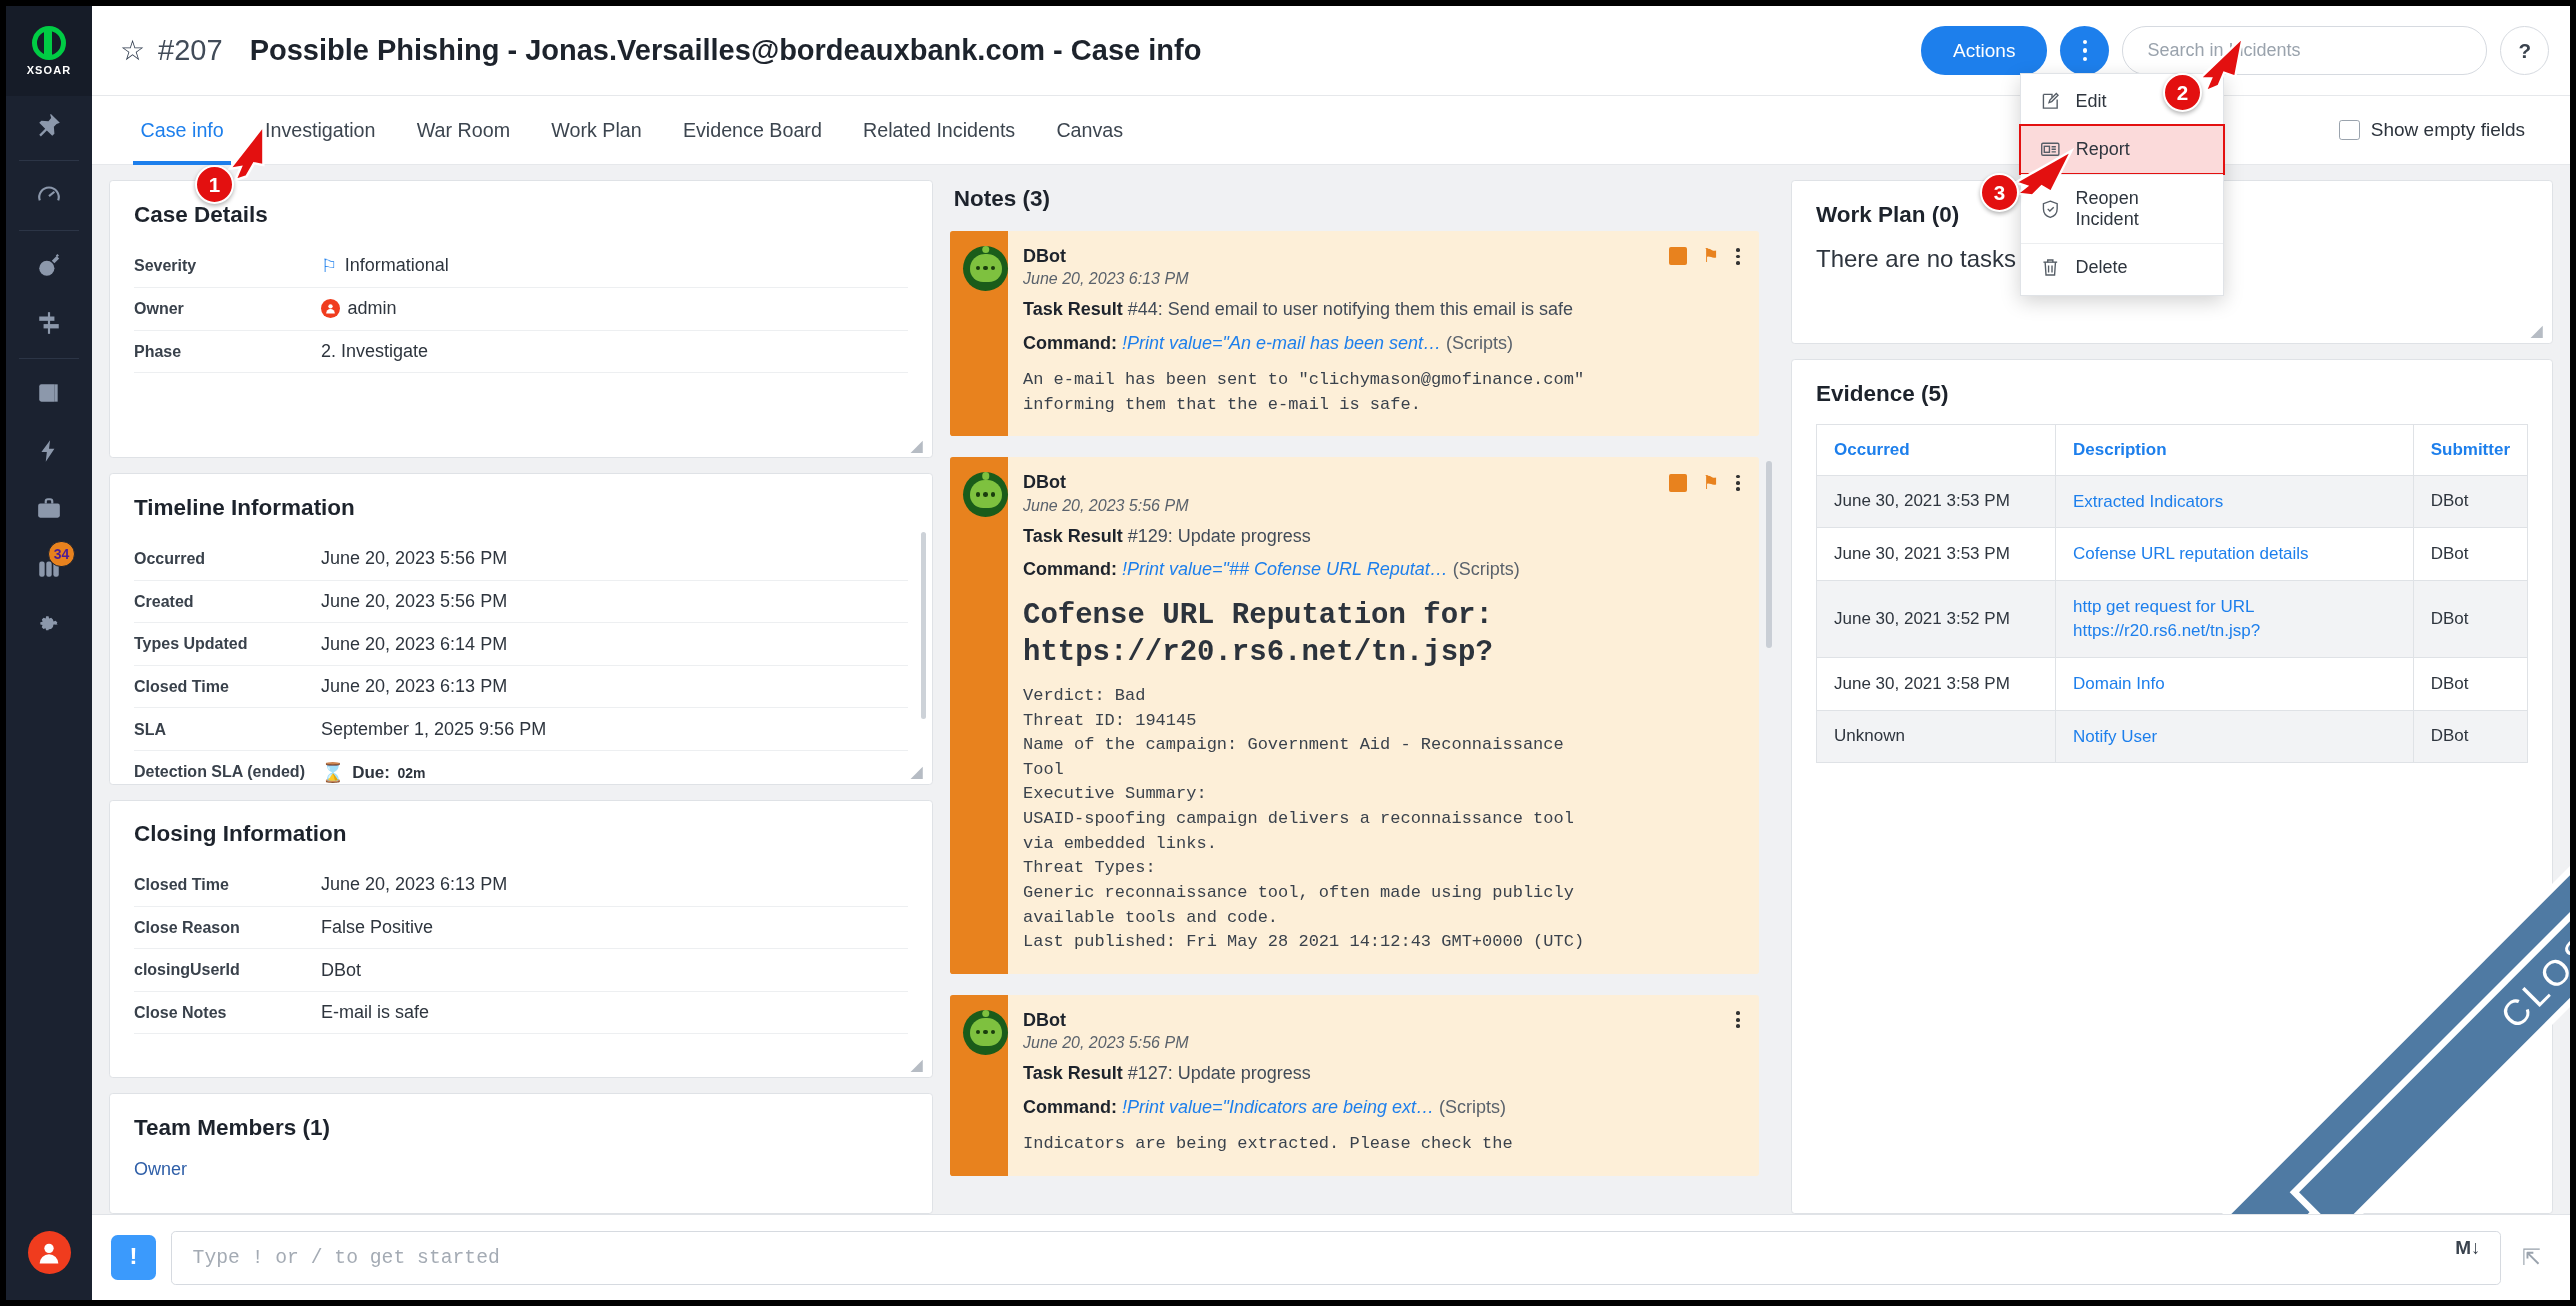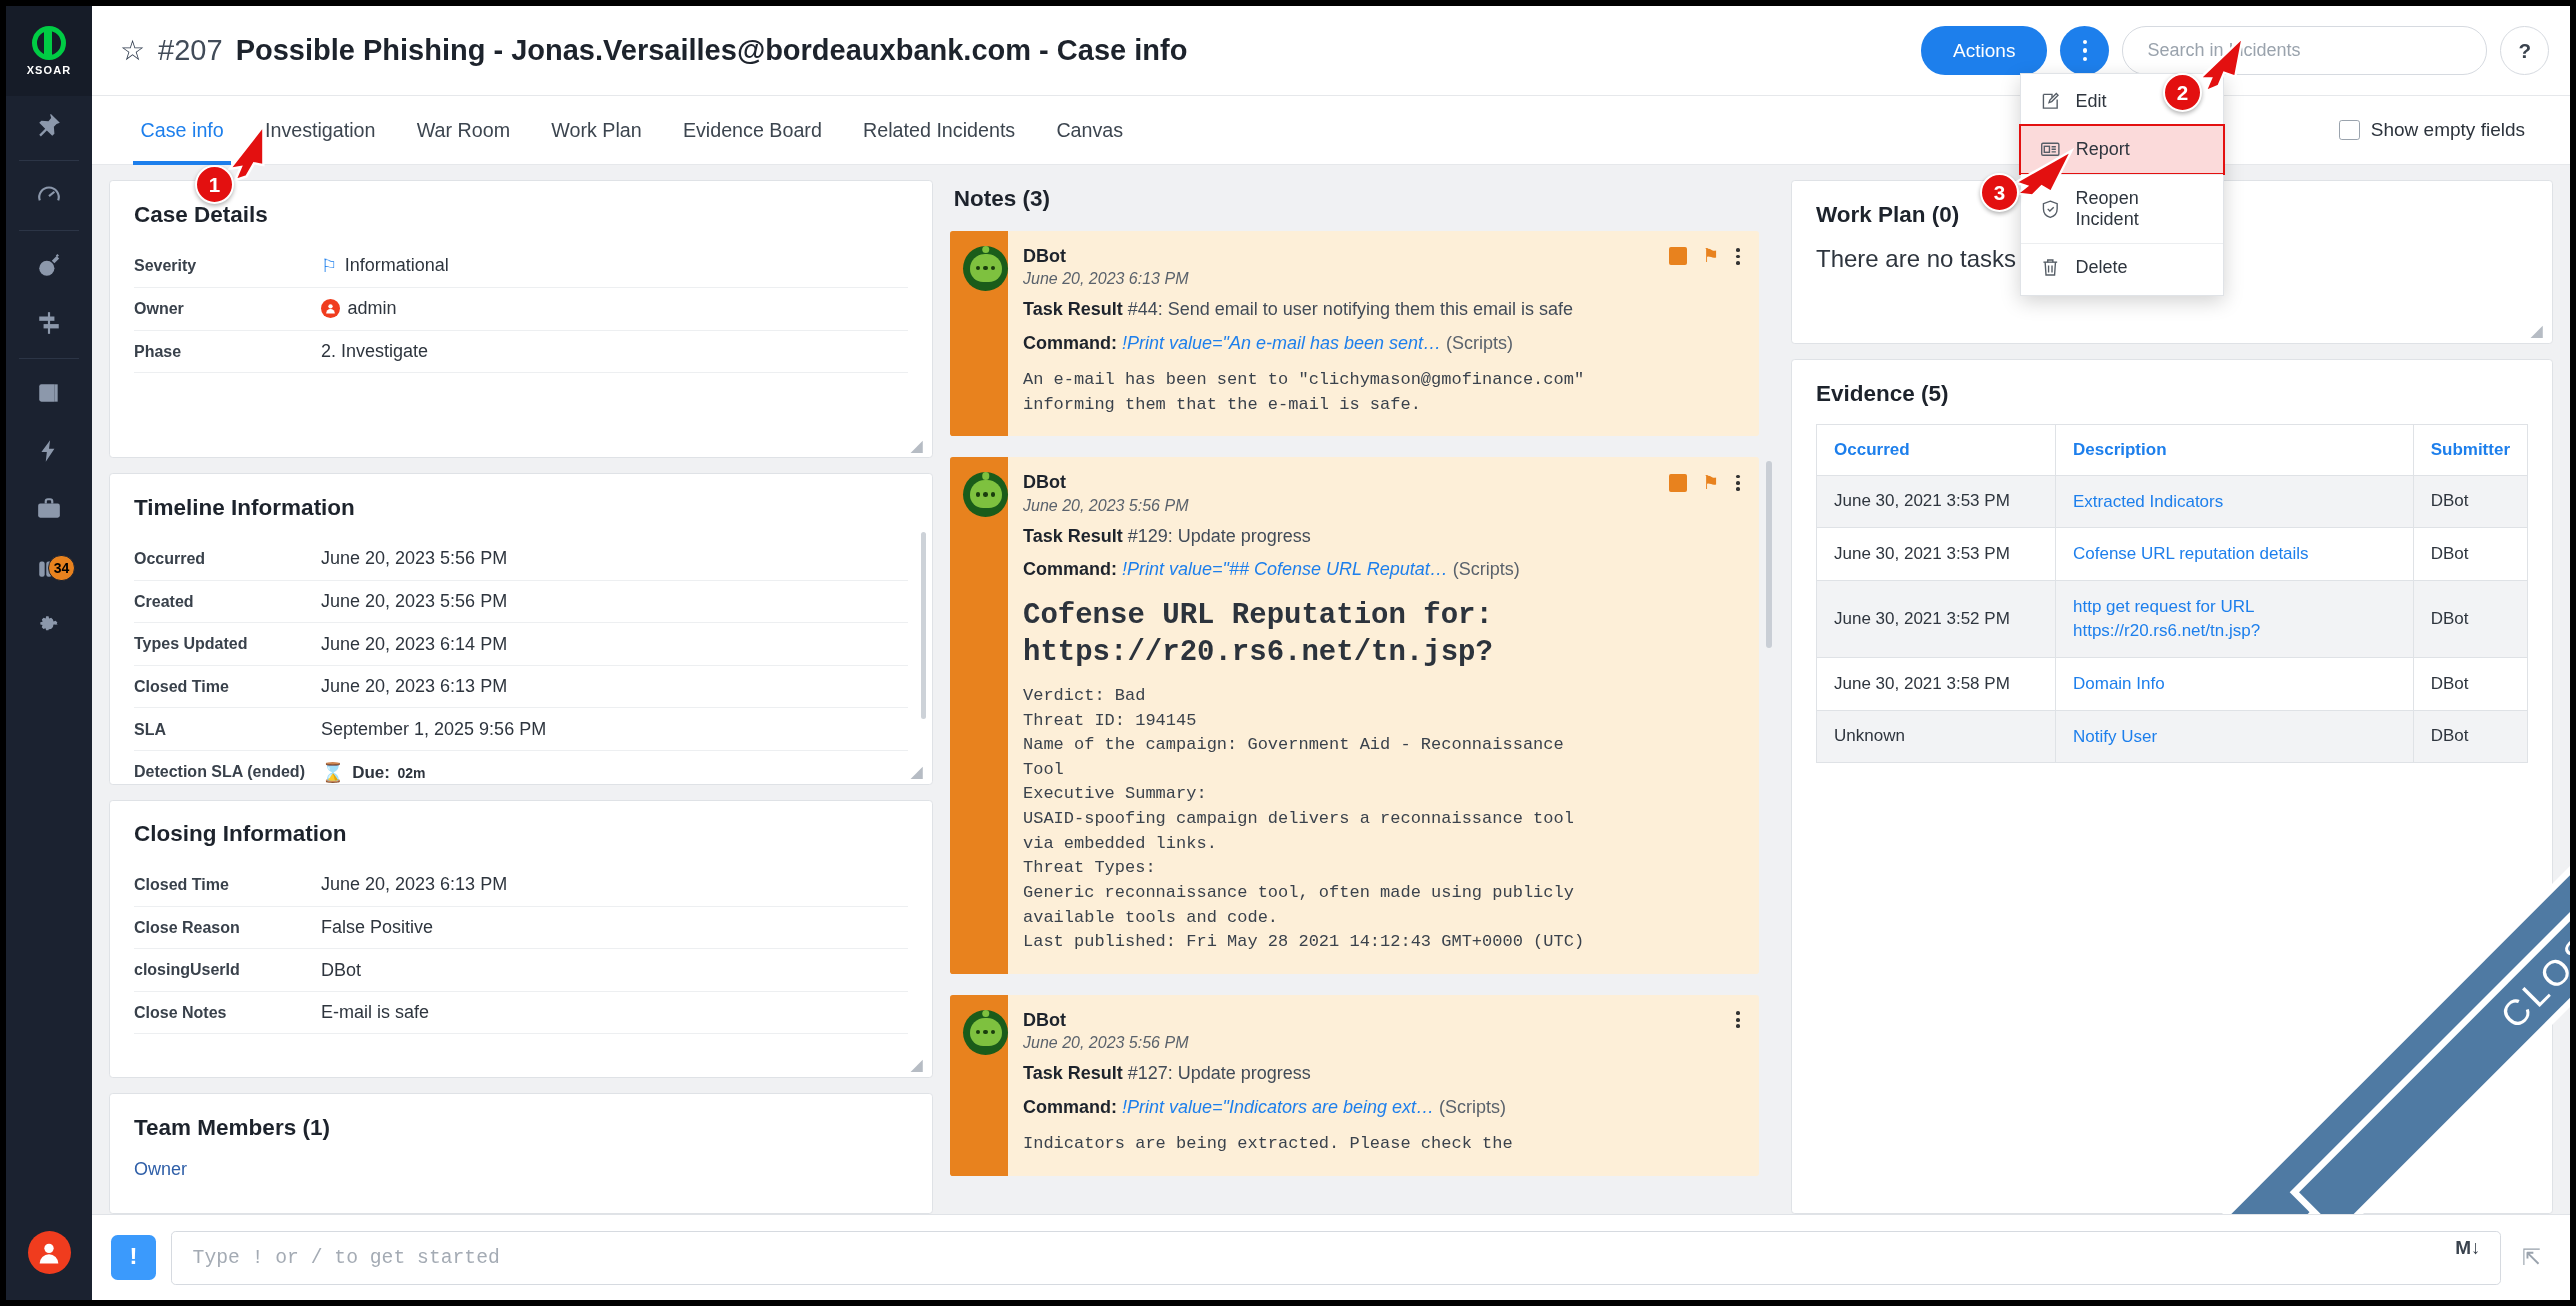--- a/index.html
+++ b/index.html
@@ -48,23 +48,23 @@
     font-size: 11px; letter-spacing: 1.1px; color: #fff; font-weight: 700;
   }
   .rail-divider { width: 60px; height: 0.9px; background: #2c3546; margin: 5.6px 0; }
   .rail-item {
     width: 86px; height: 58px;
     display: flex; align-items: center; justify-content: center;
     color: #8c98ab; position: relative;
   }
   .rail-item svg { width: 26px; height: 26px; display: block; }
   .rail-badge {
-    position: absolute; top: 17px; right: 17px;
+    position: absolute; top: 3px; right: 17px;
     min-width: 26px; height: 26px; padding: 0 4.7px;
-    background: #e8821e; color: #000000;
+    background: #e8821e; color: #4c1d95;
     border-radius: 13px; font-size: 14px; font-weight: 700;
     display: flex; align-items: center; justify-content: center;
     border: 1.9px solid #1b2230;
   }
   .rail-spacer { flex: 1; }
   .rail-avatar {
     width: 43px; height: 43px; border-radius: 50%;
     background: #f03c1e; margin-bottom: 26px;
     display: flex; align-items: center; justify-content: center;
   }
@@ -76,21 +76,21 @@
   
   .header {
     height: 90px; flex: 0 0 90px;
     background: #fff;
     display: flex; align-items: center;
     padding: 0 20.6px 0 28px;
     border-bottom: 0.9px solid #e6e8eb;
     position: relative; z-index: 30;
   }
   .star-icon { font-size: 28px; color: #2f3b4d; margin-right: 13px; line-height: 1; }
-  .case-id { font-size: 29px; color: #414b58; font-weight: 400; margin-right: 13px; }
+  .case-id { font-size: 29px; color: #414b58; font-weight: 400; margin-right: 27px; }
   .case-title { font-size: 29px; color: #1d232c; font-weight: 700; white-space: nowrap; }
   .header-right { margin-left: auto; display: flex; align-items: center; gap: 13px; }
   .btn-actions {
     background: #1d7fec; color: #fff;
     border: none; border-radius: 24px;
     height: 49px; padding: 0 32px;
     font-size: 19px; font-family: inherit; cursor: pointer;
     white-space: nowrap;
   }
   .btn-kebab {

